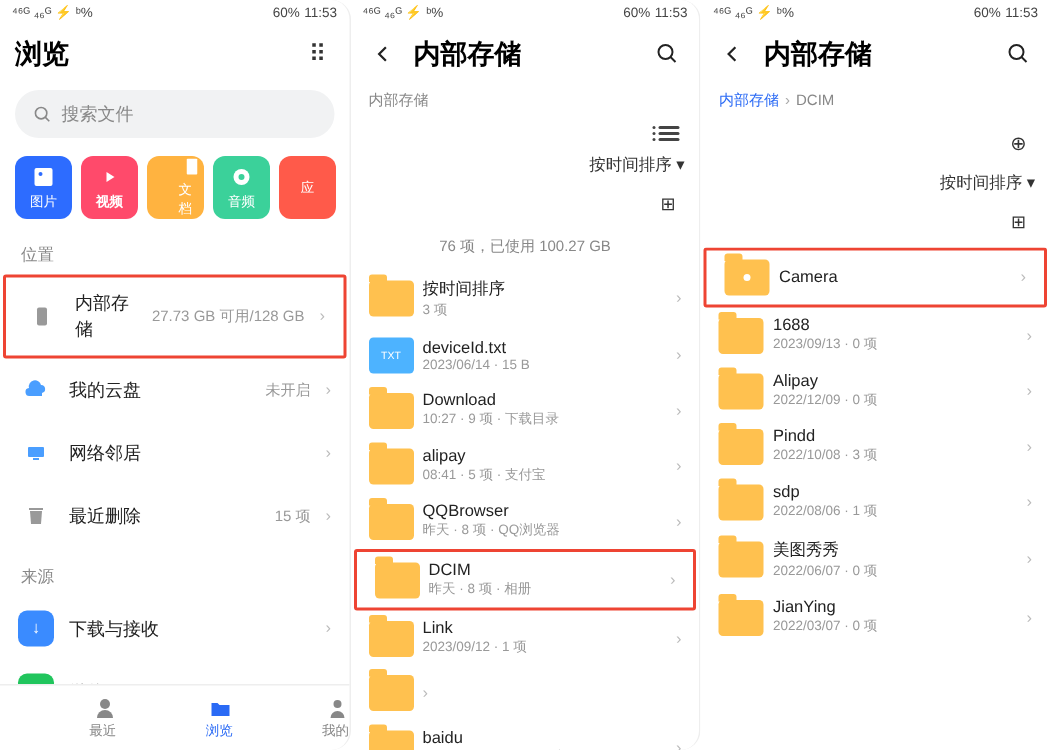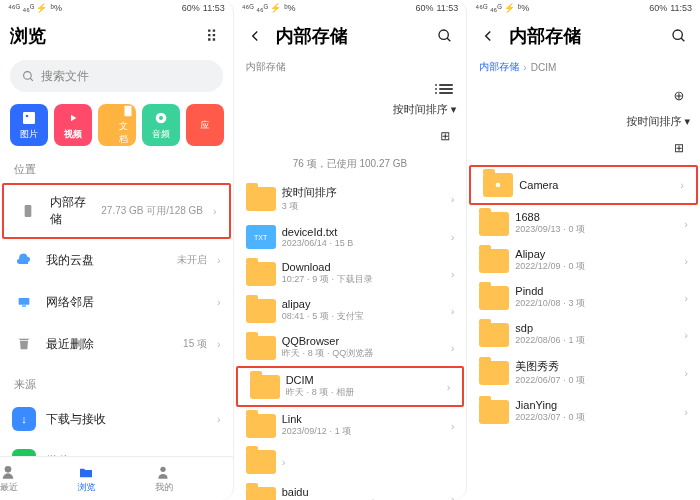--- a/index.html
+++ b/index.html
@@ -17,21 +17,21 @@
   .cat { width: 38px; height: 42px; border-radius: 8px; display: flex; flex-direction: column; align-items: center; justify-content: center; color: #fff; font-size: 9px; flex-shrink: 0; gap:2px;}
   .cat svg { width:16px; height:16px; fill:#fff; }
   .sect { font-size: 11px; color: #888; padding: 12px 14px 6px; }
   .row { display: flex; align-items: center; padding: 9px 12px; gap: 10px; }
   .row .ricon { width: 24px; height: 24px; display:flex; align-items:center; justify-content:center; border-radius:6px; flex-shrink: 0; }
   .row .txt { flex: 1; font-size: 12px; color: #222; }
   .row .meta { font-size: 10px; color: #999; }
   .chev { color: #bbb; font-size: 11px; }
   .hl { border: 2px solid #e43; border-radius: 2px; margin: 0 2px; }
   .nav { height: 44px; border-top: 1px solid #eee; display: flex; }
-  .navitem { flex: 1; display: flex; flex-direction: column; align-items: flex-start; justify-content: center; font-size: 9px; color: #888; gap:1px;}
+  .navitem { flex: 1; display: flex; flex-direction: column; align-items: flex-end; justify-content: center; font-size: 9px; color: #888; gap:1px;}
   .navitem.active { color: #2a6af5; }
   .navitem svg { width:16px; height:16px; fill:currentColor; }
   .scroll { flex: 1; overflow: hidden; }
   .folder { display: flex; align-items: center; padding: 6px 12px; gap: 6px; }
   .folder .ficon { width: 30px; height: 24px; background: #ffc14f; border-radius: 3px; position: relative; flex-shrink:0;}
   .folder .ficon::before { content:""; position:absolute; top:-4px; left:0; width:12px; height:5px; background:#ffc14f; border-radius:2px 2px 0 0;}
   .folder .body { flex: 1; min-width:0;}
   .folder .name { font-size: 11px; color: #222; white-space:nowrap; overflow:hidden; text-overflow:ellipsis;}
   .folder .sub { font-size: 9px; color: #999; }
   .crumb { font-size: 10px; color: #2a6af5; padding: 4px 12px; display:flex; align-items:center; gap:4px;}

